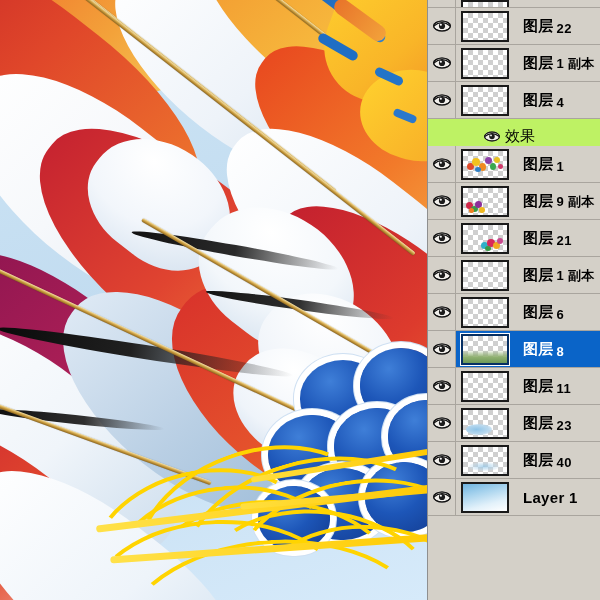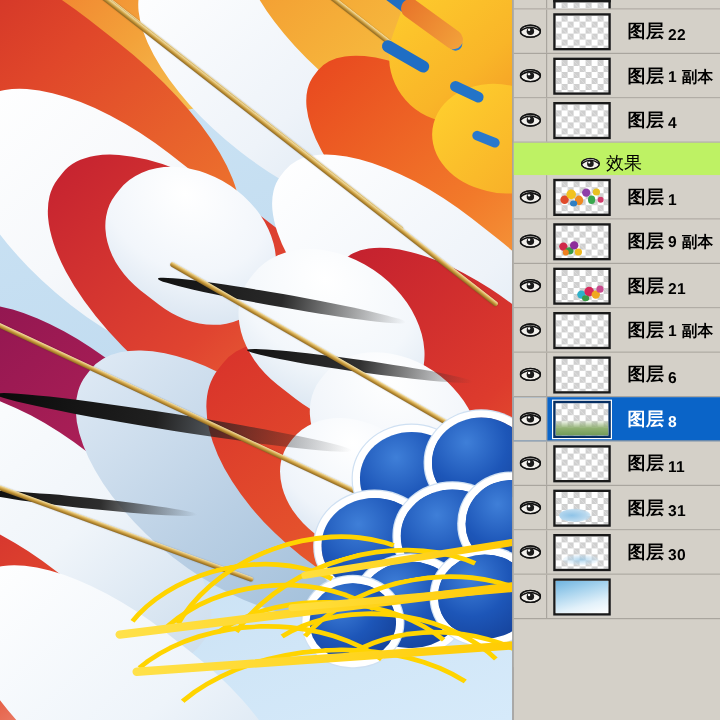--- a/index.html
+++ b/index.html
@@ -485,21 +485,21 @@
               </svg>
             </span>
           </div>
           <div class="thumbcell">
             <div class="thumb">
               <div class="art" style="top:auto;bottom:2px;left:3px;width:26px;height:11px;border-radius:50%;background:radial-gradient(ellipse at 40% 50%,#8fc4e8 0%,#b8d8ee 55%,rgba(200,225,242,0) 100%);"></div>
             </div>
           </div>
           <div class="namecell">
             <span>图层</span>
-            <span class="num">31</span>
+            <span class="num">23</span>
           </div>
         </div>
         <div class="row">
           <div class="eyecell">
             <span>
               <svg class="eye" width="18" height="12" viewBox="0 0 18 12">
                 <ellipse cx="9" cy="6" rx="8.4" ry="5" fill="#f2f0ec" stroke="#3a3a3a" stroke-width="1.2"></ellipse>
                 <ellipse cx="9" cy="6" rx="8.4" ry="5" fill="none" stroke="#111" stroke-width="1.1"></ellipse>
                 <path d="M0.8 6 Q9 -0.6 17.2 6" fill="none" stroke="#111" stroke-width="1.3"></path>
                 <circle cx="9" cy="6" r="3.1" fill="#1b1b1b"></circle>
@@ -507,38 +507,41 @@
               </svg>
             </span>
           </div>
           <div class="thumbcell">
             <div class="thumb">
               <div class="art" style="top:auto;bottom:3px;left:6px;width:30px;height:9px;border-radius:50%;background:radial-gradient(ellipse at 50% 50%,rgba(150,200,232,.75) 0%,rgba(200,226,244,.35) 60%,rgba(255,255,255,0) 100%);"></div>
             </div>
           </div>
           <div class="namecell">
             <span>图层</span>
-            <span class="num">30</span>
+            <span class="num">40</span>
           </div>
         </div>
         <div class="row">
           <div class="eyecell">
             <span>
               <svg class="eye" width="18" height="12" viewBox="0 0 18 12">
                 <ellipse cx="9" cy="6" rx="8.4" ry="5" fill="#f2f0ec" stroke="#3a3a3a" stroke-width="1.2"></ellipse>
                 <ellipse cx="9" cy="6" rx="8.4" ry="5" fill="none" stroke="#111" stroke-width="1.1"></ellipse>
                 <path d="M0.8 6 Q9 -0.6 17.2 6" fill="none" stroke="#111" stroke-width="1.3"></path>
                 <circle cx="9" cy="6" r="3.1" fill="#1b1b1b"></circle>
                 <circle cx="7.9" cy="4.8" r="1.0" fill="#ffffff"></circle>
               </svg>
             </span>
           </div>
           <div class="thumbcell">
             <div class="thumb">
               <div class="art" style="background:linear-gradient(165deg,#6fb4e0 0%,#a9d4ee 35%,#e2f1fa 70%,#ffffff 100%);"></div>
             </div>
+          </div>
+          <div class="namecell">
+            <span>Layer 1</span>
           </div>
         </div>
       </div>
     <div class="filler" style="height:40px;"></div>
   </div>
 
 </div>
 
 </body></html>

